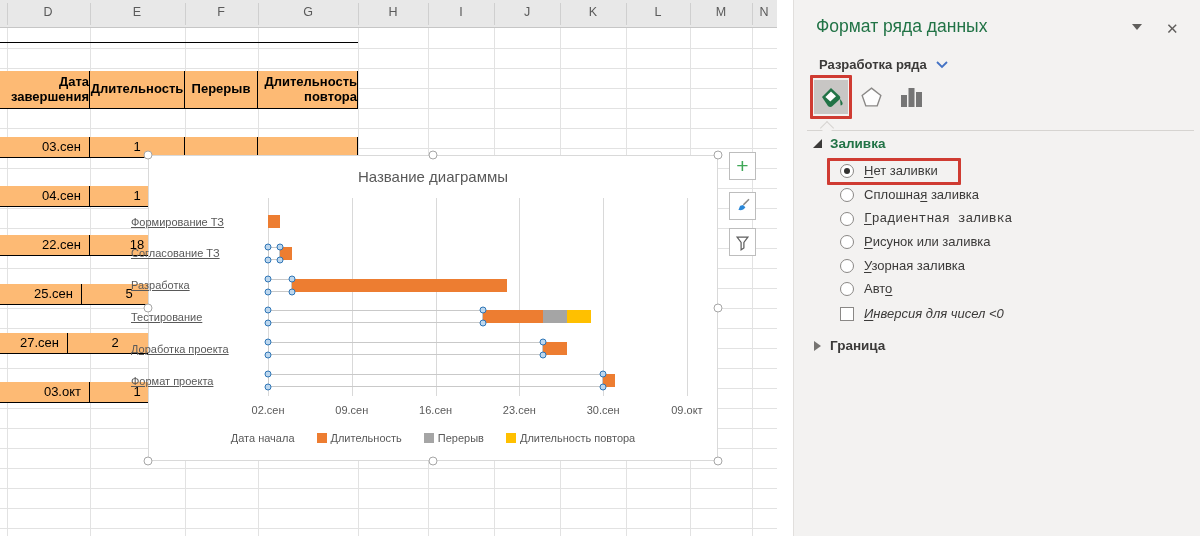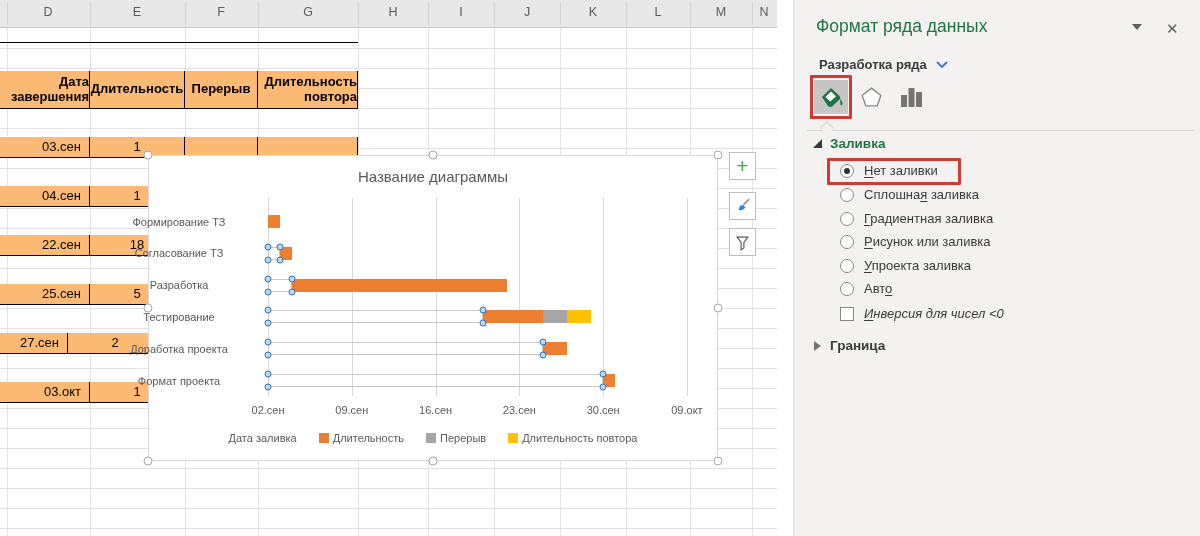--- a/index.html
+++ b/index.html
@@ -22,21 +22,21 @@
            display:flex; align-items:center; justify-content:center; text-align:right; line-height:1.15;margin-top:28px; }
   .tcell.hdr { font-weight:bold; height:38px; }
   .tcell.val { height:21px; }
   .tcell.r { justify-content:flex-end; padding-right:8px; }
 
   
   .chart { position:absolute; left:148px; top:155px; width:570px; height:306px; background:#fff;
            border:1px solid #D9D9D9; z-index:5; }
   .chart-title { position:absolute; left:0; top:12px; width:100%; text-align:center; font-size:15px; color:#595959; }
   .gridline { position:absolute; width:1px; background:#D9D9D9; }
-  .cat-lbl { position:absolute; right:473px; width:130px; text-align:center; font-size:11px; color:#595959; transform:translateY(-50%); white-space:nowrap; }
+  .cat-lbl { position:absolute; right:456px; width:130px; text-align:left; font-size:11px; color:#595959; transform:translateY(-50%); white-space:nowrap;text-decoration:underline; }
   .bar-seg { position:absolute; height:13px; }
   .ghost { position:absolute; height:13px; border:1px solid #C9C9C9; background:transparent; }
   .bhandle { position:absolute; width:7px; height:7px; border-radius:50%; background:#BDD7EE; border:1.2px solid #2E75B6; transform:translate(-50%,-50%); z-index:2; }
   .xtick { position:absolute; top:248px; transform:translateX(-50%); font-size:11px; color:#595959; white-space:nowrap; }
   .legend { position:absolute; left:0; top:276px; width:100%; display:flex; justify-content:center; gap:22px; font-size:11px; color:#595959; align-items:center; }
   .legend .item { display:flex; align-items:center; gap:4px; }
   .legend .sw { width:10px; height:10px; display:inline-block; }
   .fhandle { position:absolute; width:9px; height:9px; border-radius:50%; background:#fff; border:1px solid #A6A6A6; transform:translate(-50%,-50%); z-index:6; }
 
   
@@ -152,21 +152,21 @@
           <div class="tcell val" style="width: 73px;"></div>
           <div class="tcell val" style="width: 100px;"></div>
         </div>
         <div class="trow">
           <div class="tcell val r" style="width: 90px;">22.сен</div>
           <div class="tcell val" style="width: 95px;">18</div>
           <div class="tcell val" style="width: 73px;"></div>
           <div class="tcell val" style="width: 100px;"></div>
         </div>
         <div class="trow">
-          <div class="tcell val r" style="width: 90px;">25.сен</div>
+          <div class="tcell val r" style="width: 82px;">25.сен</div>
           <div class="tcell val" style="width: 95px;">5</div>
           <div class="tcell val" style="width: 73px;">2</div>
           <div class="tcell val" style="width: 100px;">2</div>
         </div>
         <div class="trow">
           <div class="tcell val r" style="width: 68px;">27.сен</div>
           <div class="tcell val" style="width: 95px;">2</div>
           <div class="tcell val" style="width: 73px;"></div>
           <div class="tcell val" style="width: 100px;"></div>
         </div>
@@ -228,21 +228,21 @@
           <div class="cat-lbl" style="top: 224.5px;">Формат проекта</div>
           <div class="ghost" style="left: 119px; top: 218px; width: 335.16px;"></div>
           <div class="bhandle" style="left: 119px; top: 218px;"></div>
           <div class="bhandle" style="left: 454.16px; top: 218px;"></div>
           <div class="bhandle" style="left: 119px; top: 231px;"></div>
           <div class="bhandle" style="left: 454.16px; top: 231px;"></div>
           <div class="bar-seg" style="left: 454.16px; top: 218px; width: 11.97px; background: rgb(237, 125, 49);"></div>
         </div>
       <div class="legend" id="legend">
           <div class="item">
-            <span>Дата заливка</span>
+            <span>Дата начала</span>
           </div>
           <div class="item">
             <span class="sw" style="background: rgb(237, 125, 49);"></span>
             <span>Длительность</span>
           </div>
           <div class="item">
             <span class="sw" style="background: rgb(165, 165, 165);"></span>
             <span>Перерыв</span>
           </div>
           <div class="item">
@@ -318,31 +318,31 @@
 
     <div id="fillopts">
         <div class="opt" style="top: 162px;">
           <span class="radio sel"></span>
           <label><span></span><span class="u">Н</span><span>ет заливки</span></label>
         </div>
         <div class="opt" style="top: 186px;">
           <span class="radio"></span>
           <label><span>Сплошна</span><span class="u">я</span><span> заливка</span></label>
         </div>
-        <div class="opt" style="top: 210px;">
+        <div class="opt" style="top: 210px; font-family: Liberation Mono, monospace;">
           <span class="radio"></span>
           <label><span></span><span class="u">Г</span><span>радиентная заливка</span></label>
         </div>
         <div class="opt" style="top: 233px;">
           <span class="radio"></span>
           <label><span></span><span class="u">Р</span><span>исунок или заливка</span></label>
         </div>
         <div class="opt" style="top: 257px;">
           <span class="radio"></span>
-          <label><span></span><span class="u">У</span><span>проекта заливка</span></label>
+          <label><span></span><span class="u">У</span><span>зорная заливка</span></label>
         </div>
         <div class="opt" style="top: 280px;">
           <span class="radio"></span>
           <label><span>Авт</span><span class="u">о</span><span></span></label>
         </div>
         <div class="opt" style="top: 305px; font-style: italic;">
           <span class="cbox"></span>
           <label><span></span><span class="u">И</span><span>нверсия для чисел &lt;0</span></label>
         </div>
       </div>

